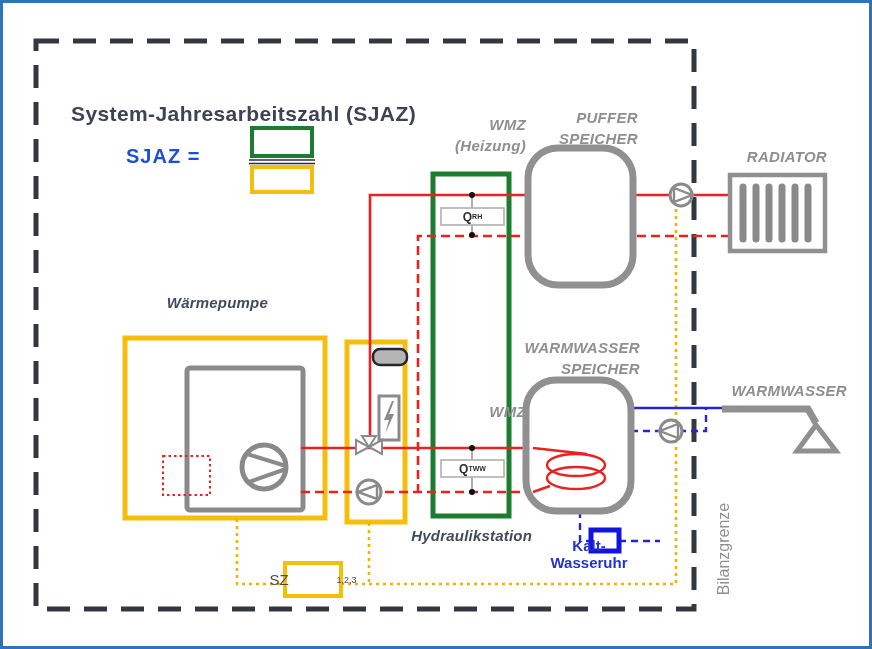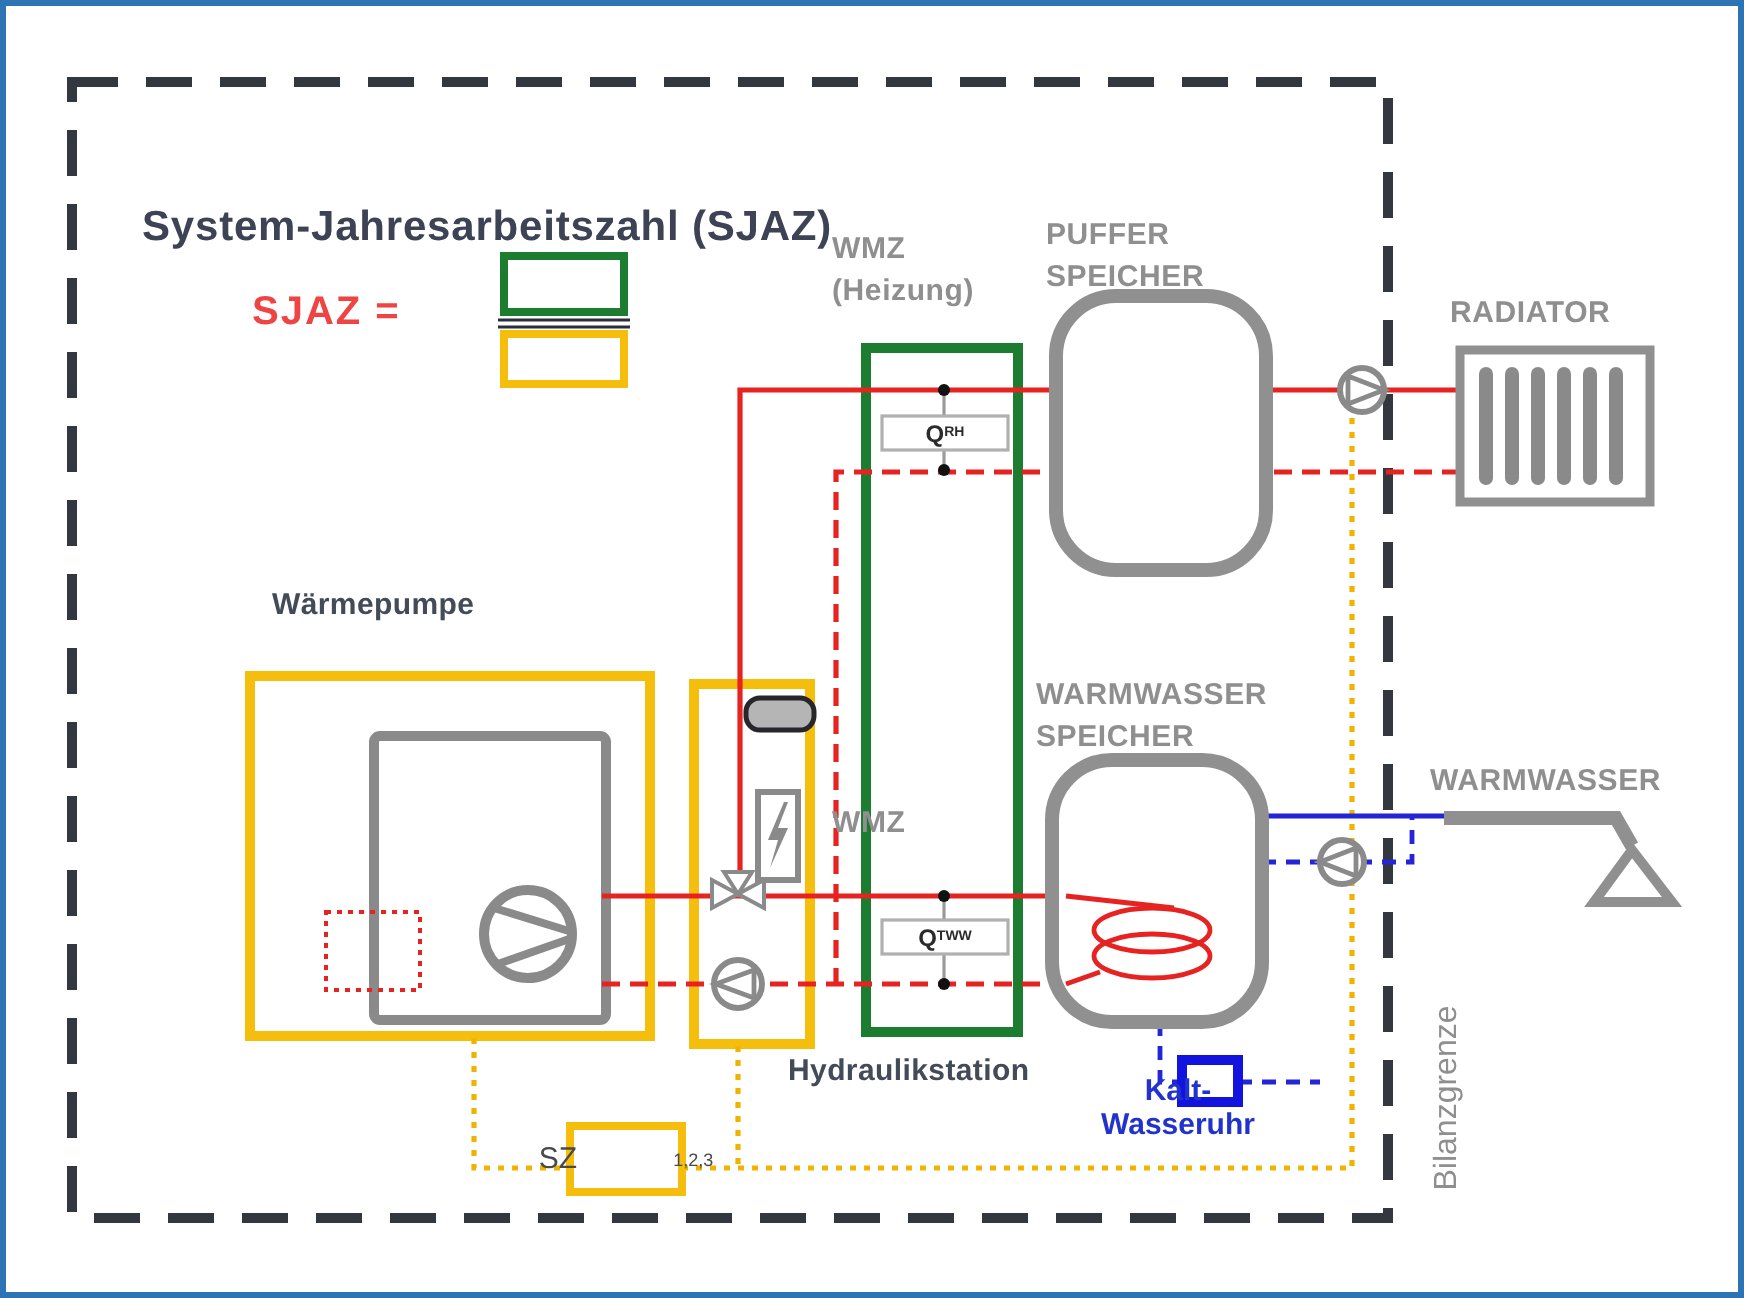--- a/index.html
+++ b/index.html
@@ -6,30 +6,30 @@
   #canvas{
     position:relative;
     width:872px;height:649px;
     background:#ffffff;
     border:3px solid #2e74b5;
     box-sizing:border-box;
     font-family:"Liberation Sans", sans-serif;
     overflow:hidden;
   }
   svg{position:absolute;left:0;top:0;}
-  .lbl{position:absolute;text-align:left;font-weight:bold;line-height:21px;}
+  .lbl{position:absolute;text-align:right;font-weight:bold;line-height:21px;font-style:italic;}
   .lbl-gray{color:#8f8f8f;font-size:15px;letter-spacing:.3px;}
   .lbl-dark{color:#434b59;font-size:15px;letter-spacing:.2px;}
   .title{
     position:absolute;left:68px;top:52px;
     font-size:21px;font-weight:bold;color:#3d4354;letter-spacing:.4px;margin-top:47px;
   }
   .formula-lhs{
     position:absolute;left:123px;top:142px;
-    font-size:20px;font-weight:bold;color:#ef4444;letter-spacing:1px;
+    font-size:20px;font-weight:bold;color:#1d4ed8;letter-spacing:1px;
   }
   .meterbox{
     position:absolute;width:63px;height:17px;
     display:flex;align-items:center;justify-content:center;
     font-size:12px;font-weight:bold;color:#2b2b2b;
   }
   .meterbox sub{font-size:7px;font-weight:bold;}
   .szbox{
     position:absolute;left:282px;top:560px;width:56px;height:33px;
     display:flex;align-items:center;justify-content:center;
@@ -197,21 +197,21 @@
   <div class="lbl lbl-gray" style="left:712px;top:377px;width:132px;">WARMWASSER</div>
 
   <div class="lbl lbl-dark" style="left:133px;top:289px;width:132px;">
     <div>Wärmepumpe</div>
   </div>
 
   <div class="lbl lbl-gray" style="left:413px;top:398px;width:110px;">
     <div>WMZ</div>
   </div>
 
-  <div class="lbl lbl-dark" style="left:391px;top:522px;width:155px;">
+  <div class="lbl lbl-dark" style="left:374px;top:522px;width:155px;">
     <div>Hydraulikstation</div>
   </div>
 
   <div class="meterbox" style="left:438px;top:205px;">
     <span>Q</span>
       <sub>RH</sub>
   </div>
 
   <div class="meterbox" style="left:438px;top:457px;">
     <span>Q</span>

